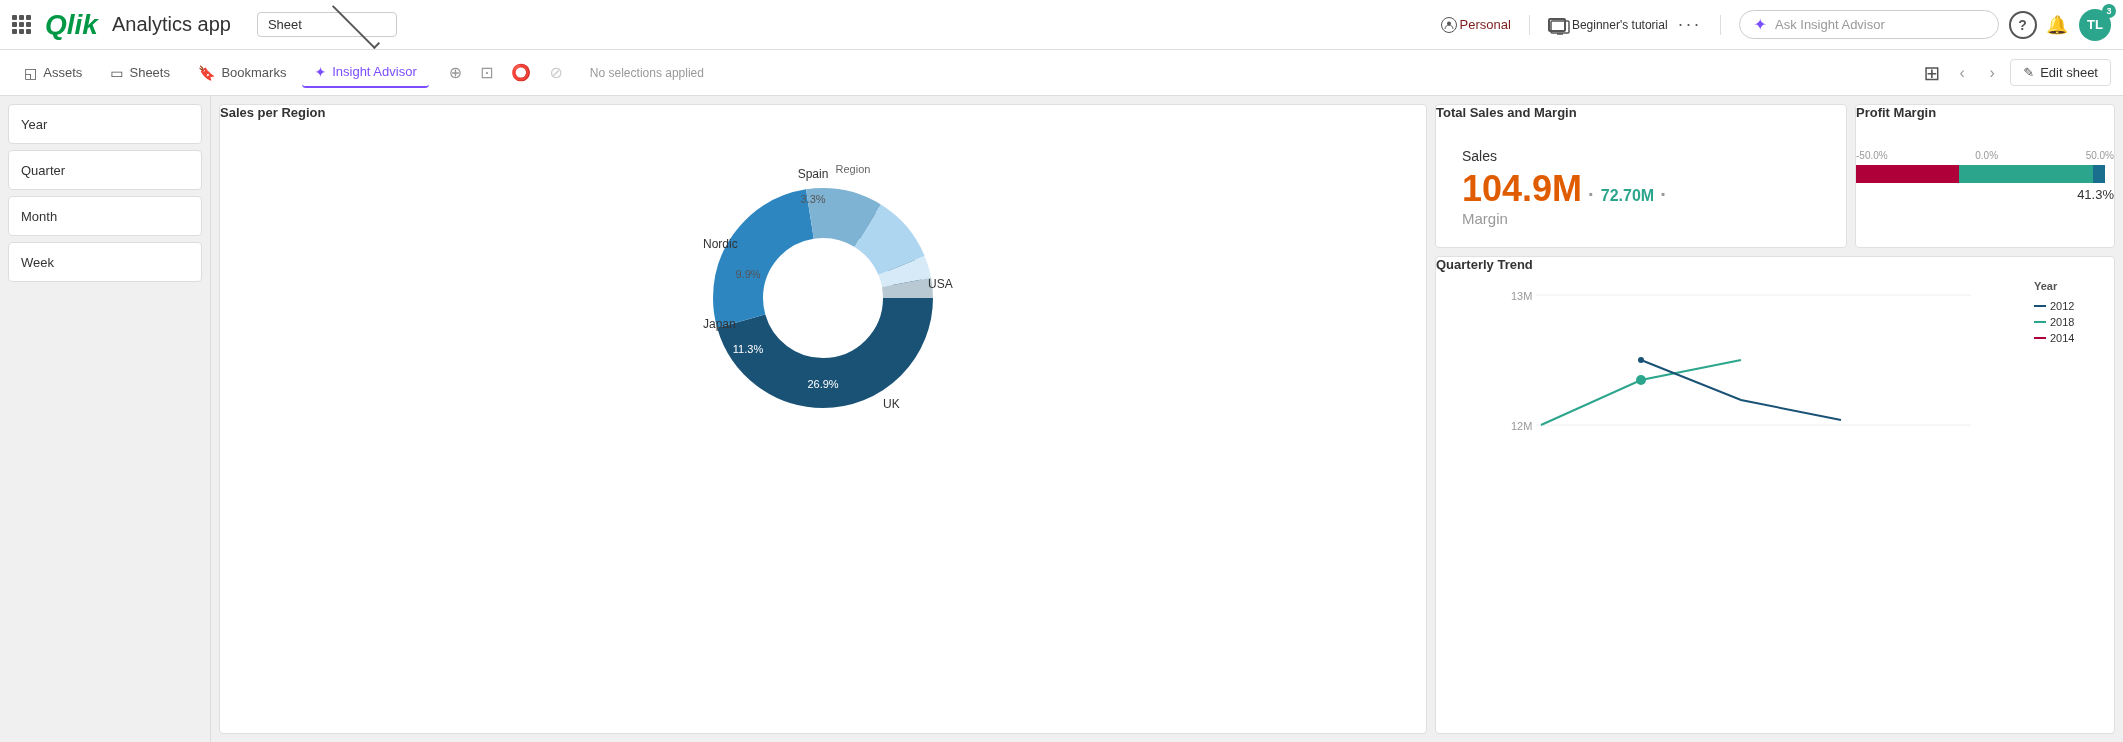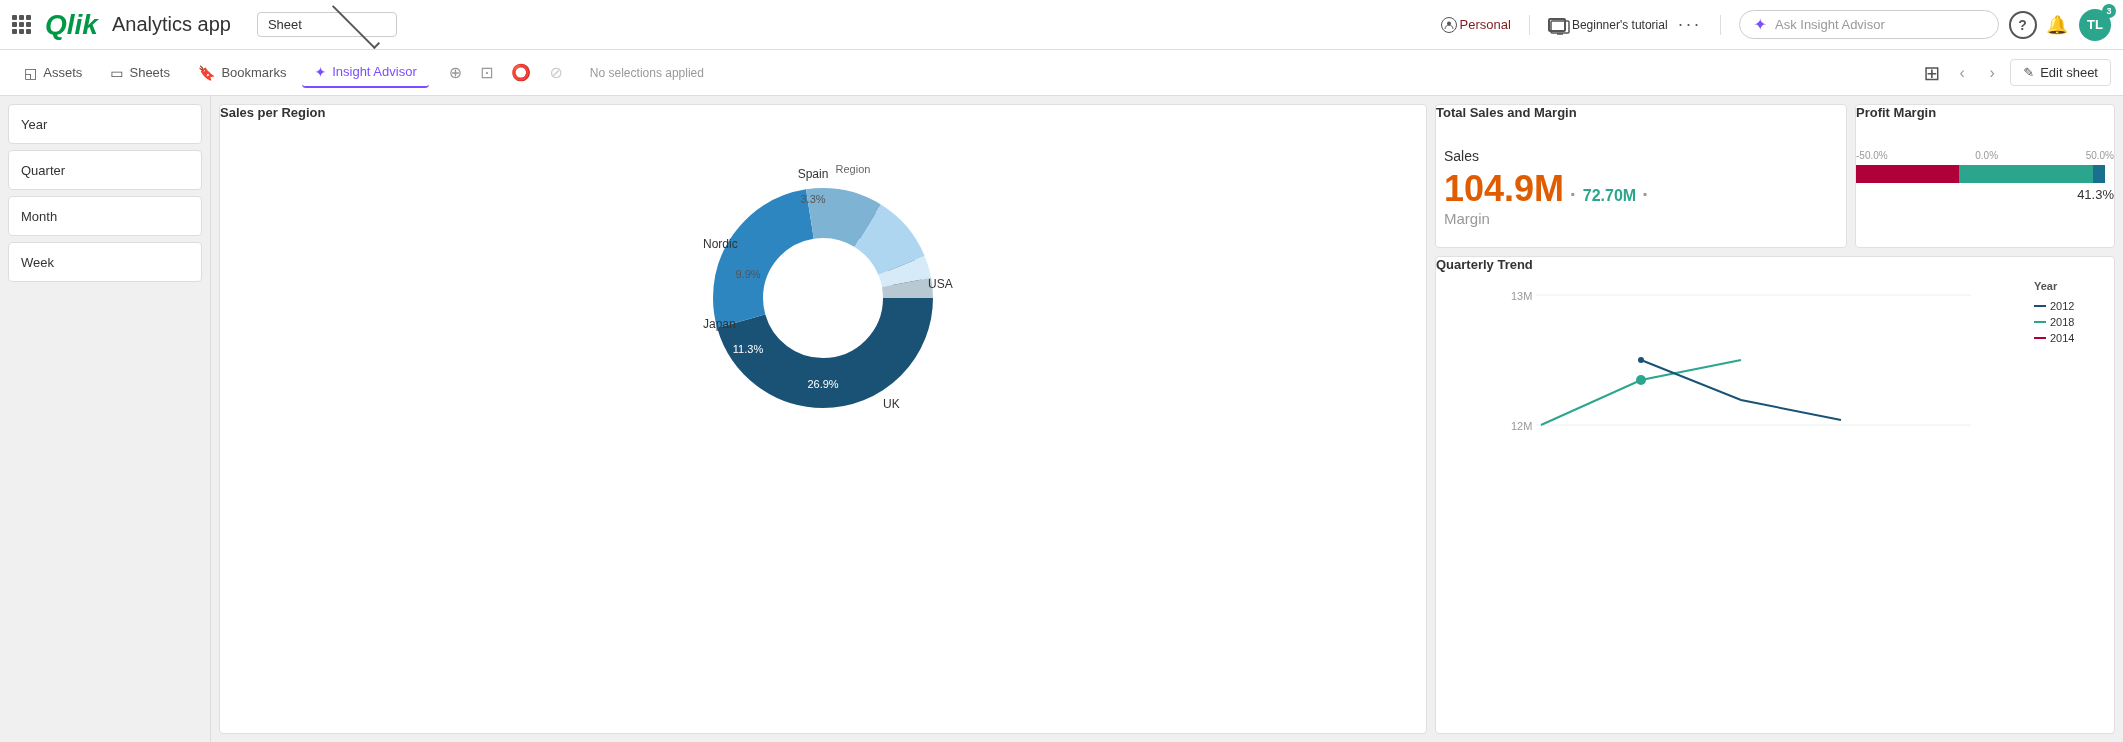--- a/index.html
+++ b/index.html
@@ -103,21 +103,21 @@
 
     
     .donut-container { display: flex; justify-content: center; align-items: center; height: 340px; position: relative; }
     .donut-svg { width: 300px; height: 300px; }
 
     
     .sales-label { font-size: 14px; color: #333; margin-bottom: 4px; }
     .sales-value { font-size: 36px; font-weight: 700; color: #e05c00; display: flex; align-items: baseline; gap: 6px; }
     .margin-value { font-size: 16px; color: #2ca58d; font-weight: 600; }
     .margin-label { font-size: 15px; color: #999; }
-    .sales-content { padding: 20px 8px; }
+    .sales-content { padding: 20px 8px; margin-left: 18px; }
 
     
     .margin-bar-container { margin: 30px 0 8px; }
     .margin-axis { display: flex; justify-content: space-between; font-size: 10px; color: #999; margin-bottom: 4px; }
     .margin-bar { display: flex; height: 18px; width: 100%; }
     .margin-bar-neg { background: #b0003a; height: 100%; }
     .margin-bar-pos { background: #2ca58d; height: 100%; }
     .margin-bar-accent { background: #1a6e8e; width: 12px; }
     .margin-pct { text-align: right; font-size: 13px; color: #333; margin-top: 4px; }
 

